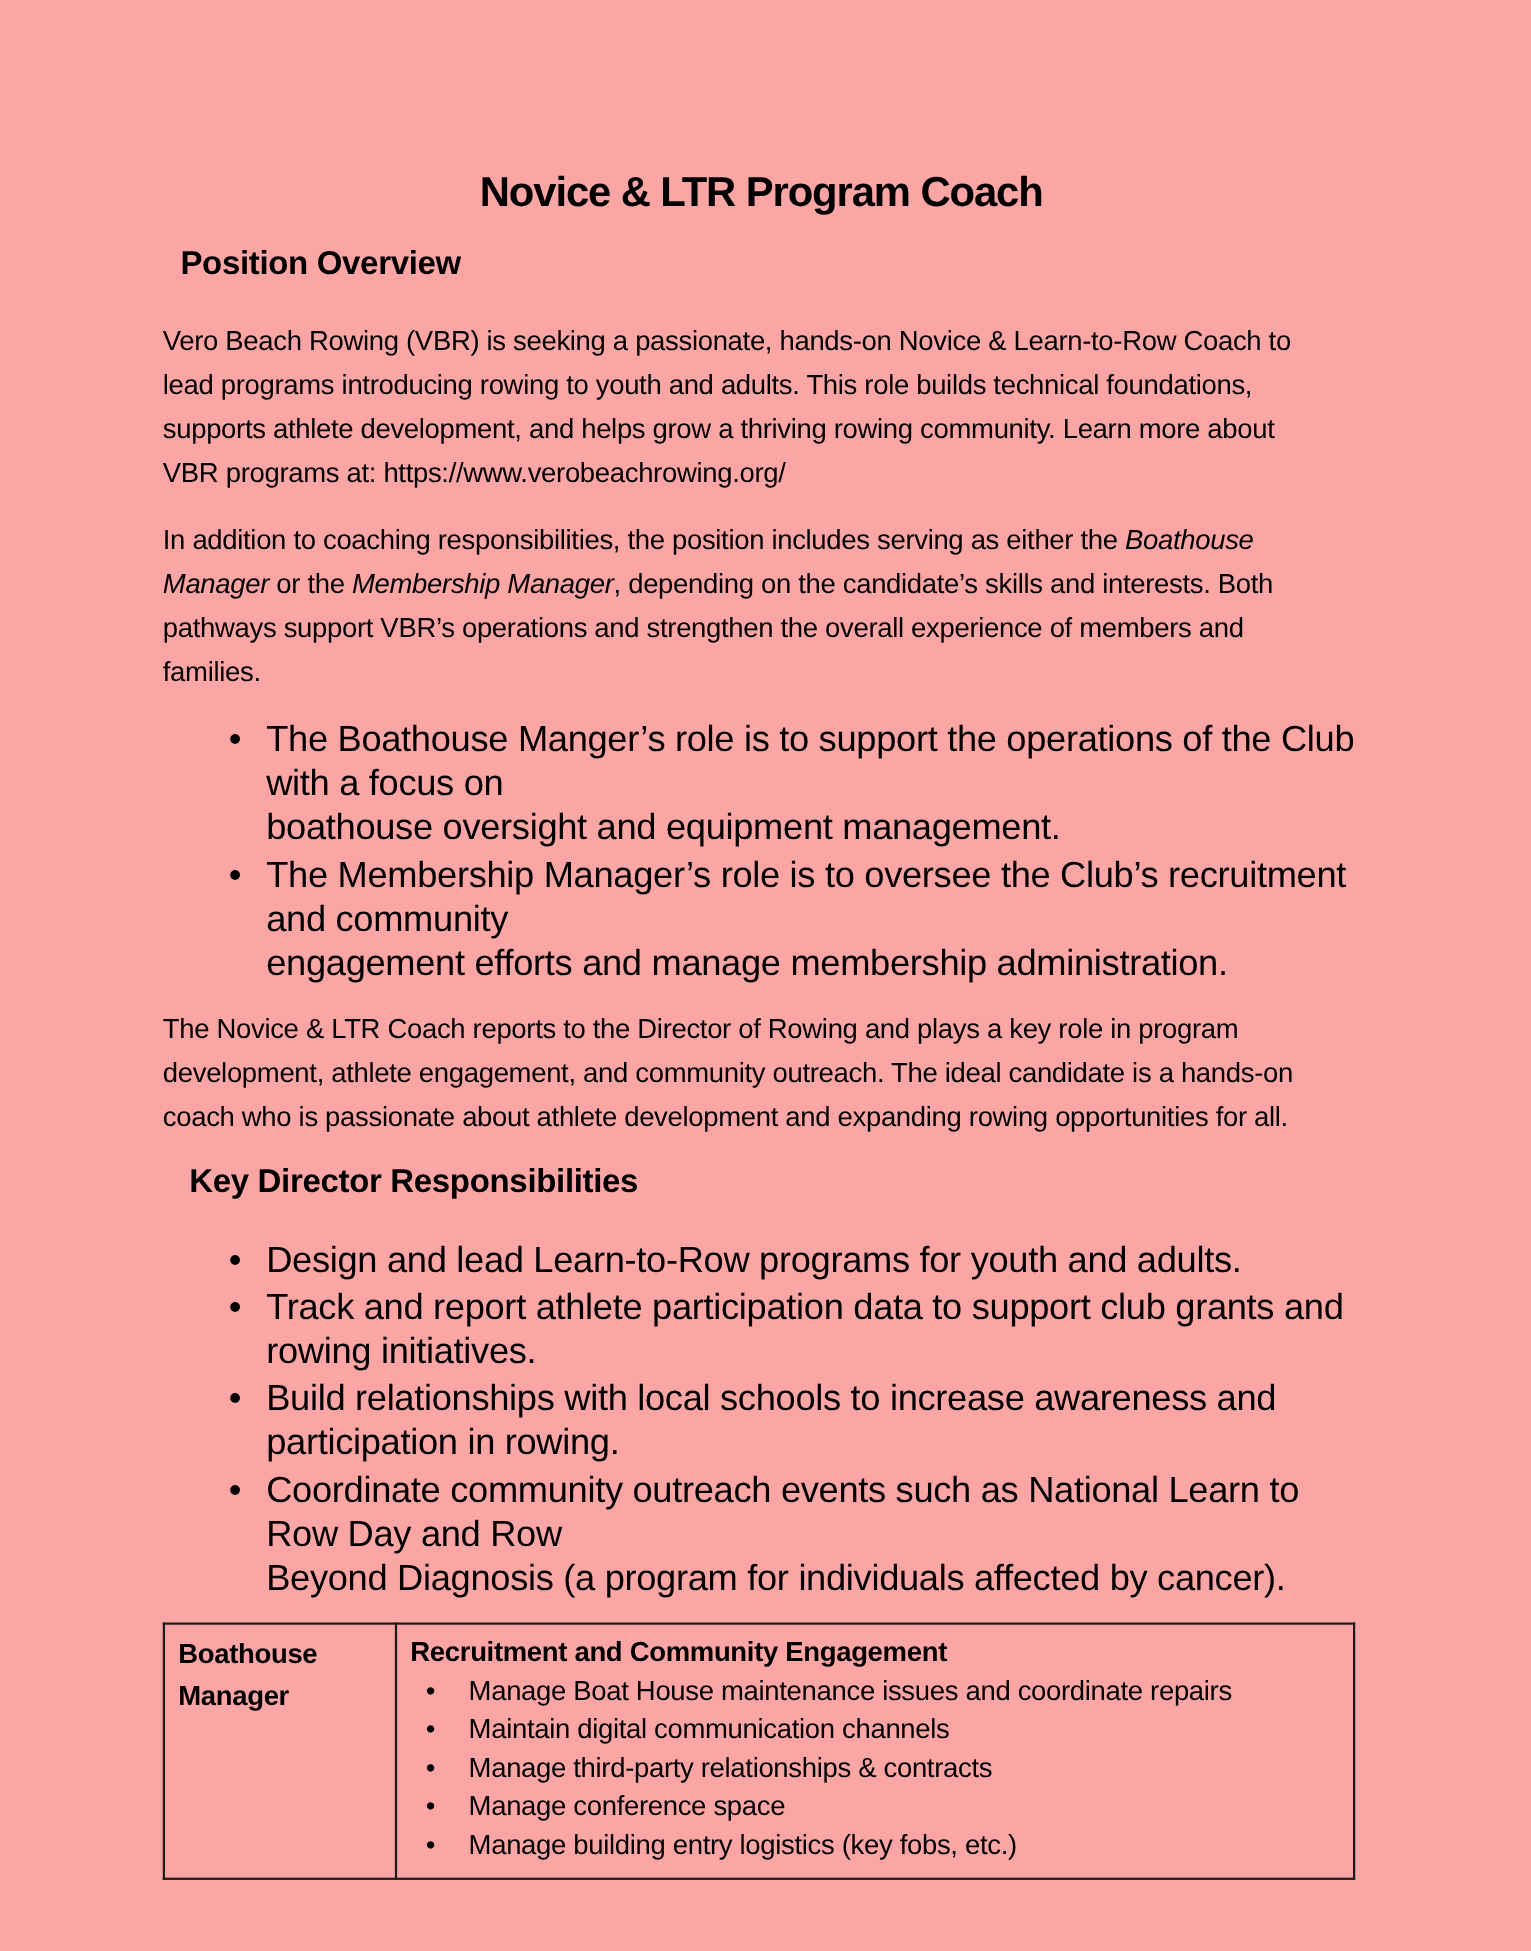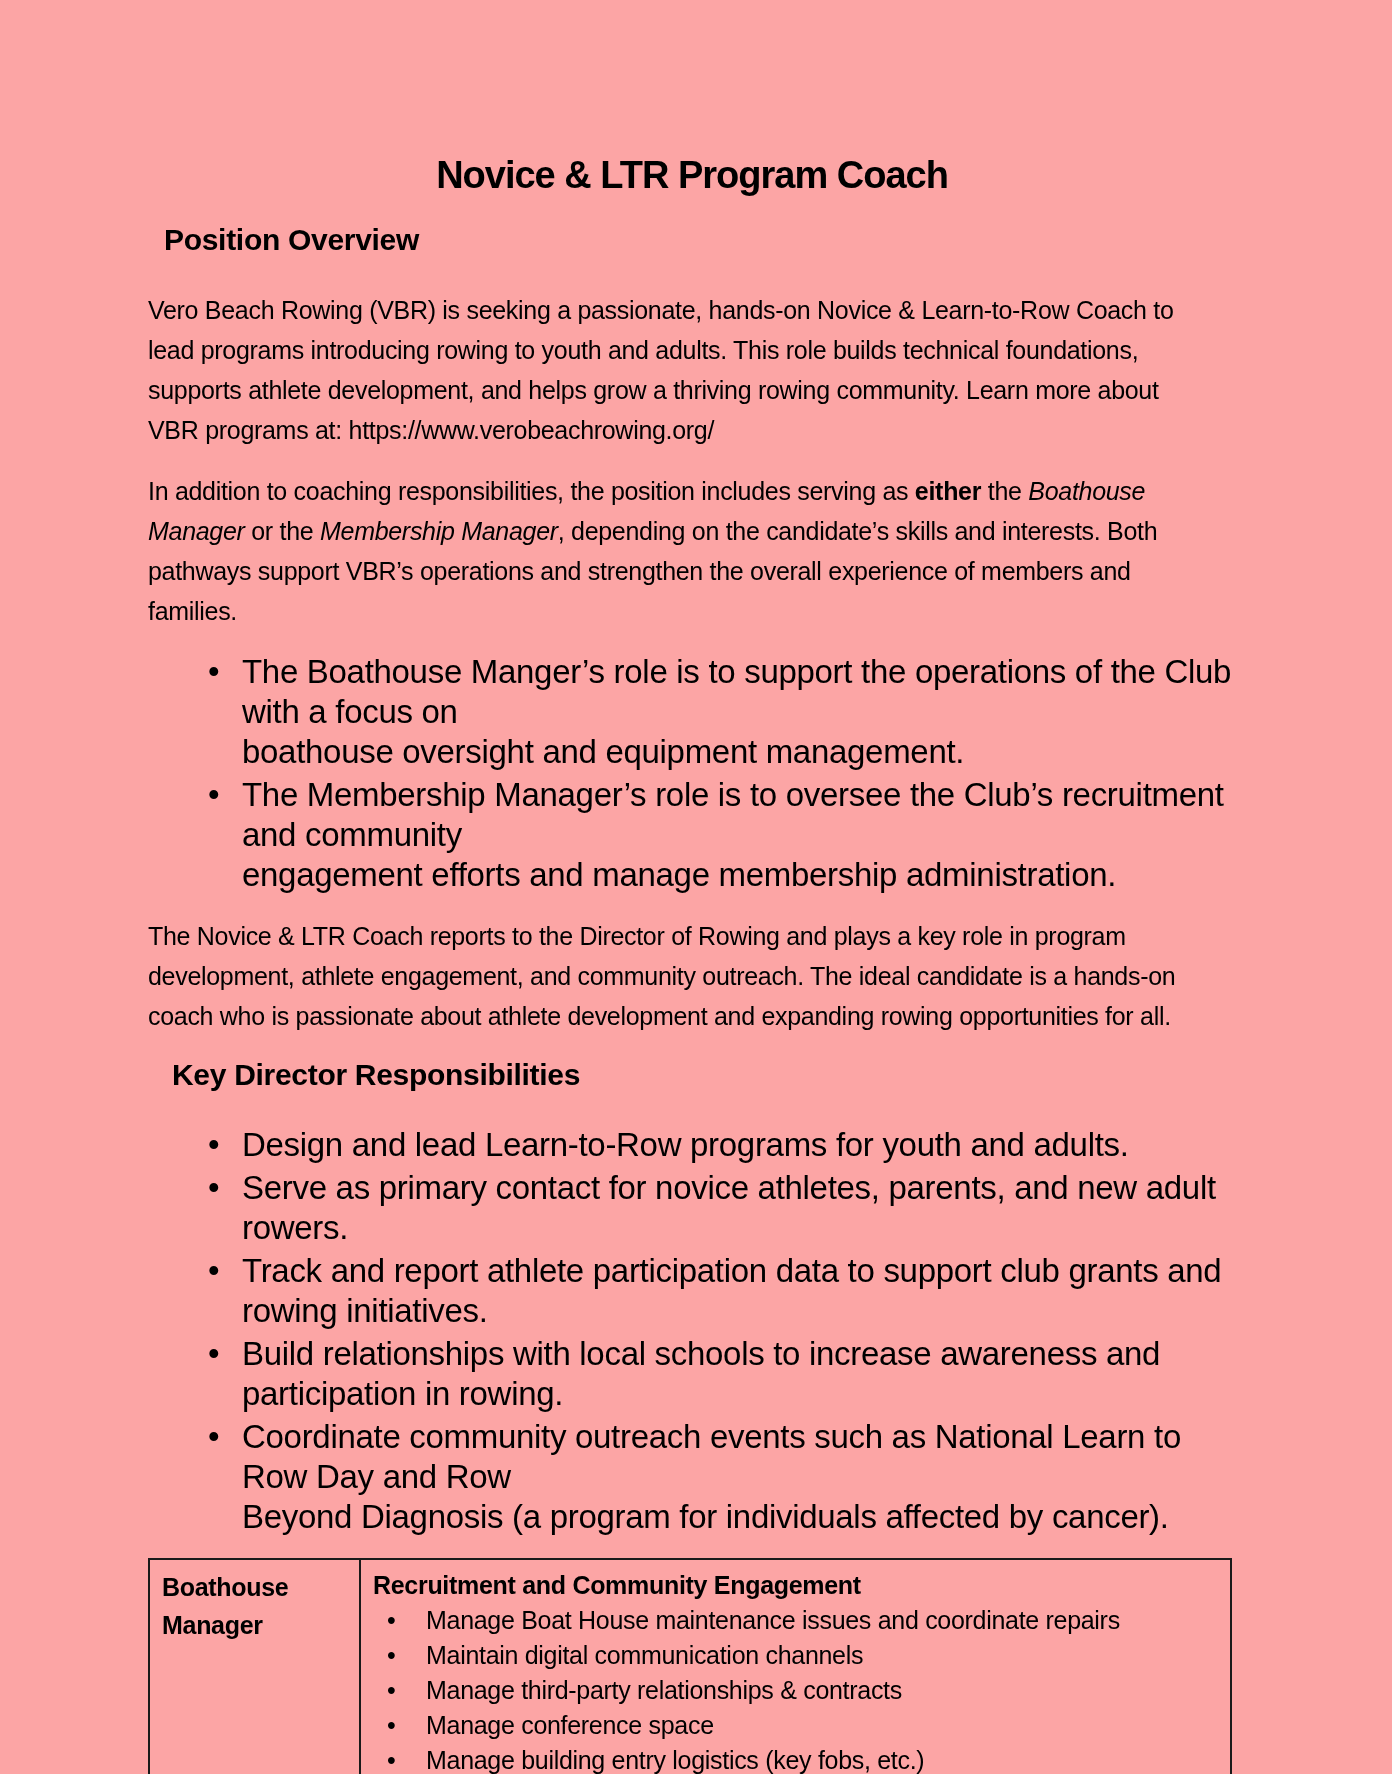--- a/index.html
+++ b/index.html
@@ -54,21 +54,21 @@
     position: relative;
     padding-left: 94px;
     margin-bottom: 3px;
   }
   ul.doc-list > li::before {
     content: "\2022";
     position: absolute;
     left: 60px;
     top: 0;
   }
-  .b { font-weight: 700; }
+  .b { font-weight: 400; }
   .i { font-style: italic; }
   table.tracks-table {
     border-collapse: collapse;
     table-layout: fixed;
     width: 1084px;
     margin-top: 18px;
   }
   table.tracks-table td {
     border: 2px solid #1a1a1a;
     vertical-align: top;
@@ -130,21 +130,20 @@
     <p class="doc-para" data-bind-lines="doc.position_overview.reporting_paragraph">The Novice &amp; LTR Coach reports to the Director of Rowing and plays a key role in program
 development, athlete engagement, and community outreach. The ideal candidate is a hands-on
 coach who is passionate about athlete development and expanding rowing opportunities for all.</p>
   </section>
 
   <section>
     <h2 class="doc-heading indented" data-bind="doc.key_coaching.heading">Key Director Responsibilities</h2>
 
     <ul class="doc-list">
       <li data-bind-lines="doc.key_coaching.bullets.0">Design and lead Learn-to-Row programs for youth and adults.</li>
-      <li data-bind-lines="doc.key_coaching.bullets.1">Serve as primary contact for novice athletes, parents, and new adult rowers.</li>
       <li data-bind-lines="doc.key_coaching.bullets.2">Track and report athlete participation data to support club grants and rowing initiatives.</li>
       <li data-bind-lines="doc.key_coaching.bullets.3">Build relationships with local schools to increase awareness and participation in rowing.</li>
       <li data-bind-lines="doc.key_coaching.bullets.4">Coordinate community outreach events such as National Learn to Row Day and Row
 Beyond Diagnosis (a program for individuals affected by cancer).</li>
     </ul>
   </section>
 
   <section>
 
 

